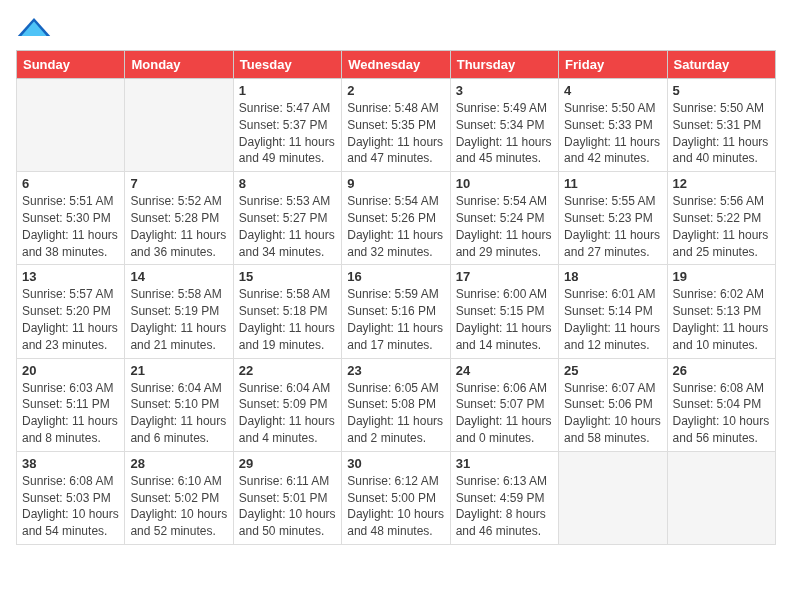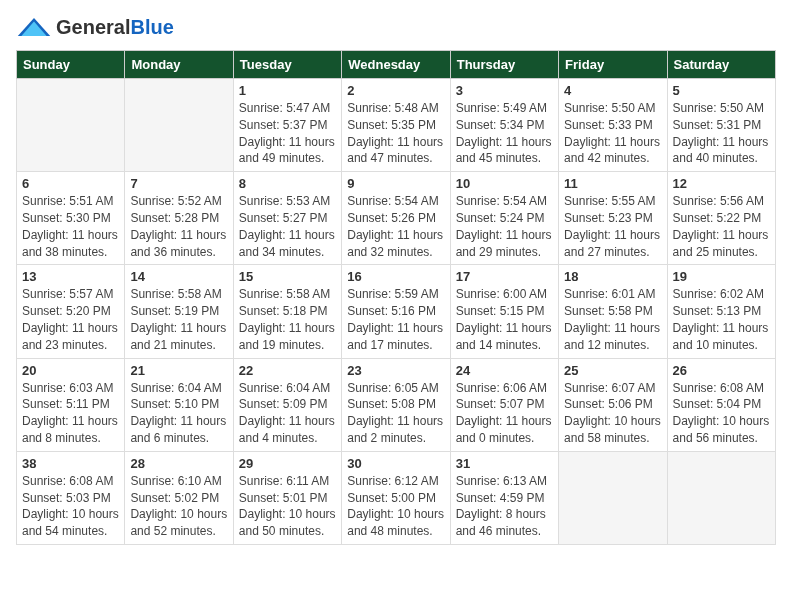--- a/index.html
+++ b/index.html
@@ -50,21 +50,21 @@
     .location {
       font-size: 16px;
       color: #555;
     }
     .calendar {
       width: 100%;
       border-collapse: collapse;
       table-layout: fixed;
     }
     .calendar th {
-      background-color: #14532d;
+      background-color: #ef4444;
       color: #fff;
       text-align: left;
       padding: 6px 6px;
       font-size: 13px;
       font-weight: bold;
       border: 1px solid #ccc;
       margin-top: 9px;
     }
     .calendar td {
       vertical-align: top;
@@ -93,25 +93,20 @@
 </head>
 <body>
 
 <div class="header">
   <div class="logo">
     <div class="logo-row">
       <svg class="logo-icon" viewBox="0 0 40 24" xmlns="http://www.w3.org/2000/svg">
         <polygon points="20,2 38,22 2,22" fill="#1565c0"></polygon>
         <polygon points="20,6 34,22 6,22" fill="#4fc3f7"></polygon>
       </svg>
-      <div>
-        <span class="logo-text">
-          <span class="general">General</span><span class="blue">Blue</span>
-        </span>
-      </div>
     </div>
   </div>
   <div class="title-block">
   </div>
 </div>
 
 <table class="calendar">
   <thead>
     <tr>
 
@@ -195,21 +190,21 @@
         <td>
           <div class="day-number">16</div>
           <div class="cell-content"><span>Sunrise: 5:59 AM</span><br><span>Sunset: 5:16 PM</span><br><span>Daylight: 11 hours and 17 minutes.</span></div>
         </td>
         <td>
           <div class="day-number">17</div>
           <div class="cell-content"><span>Sunrise: 6:00 AM</span><br><span>Sunset: 5:15 PM</span><br><span>Daylight: 11 hours and 14 minutes.</span></div>
         </td>
         <td>
           <div class="day-number">18</div>
-          <div class="cell-content"><span>Sunrise: 6:01 AM</span><br><span>Sunset: 5:58 PM</span><br><span>Daylight: 11 hours and 12 minutes.</span></div>
+          <div class="cell-content"><span>Sunrise: 6:01 AM</span><br><span>Sunset: 5:14 PM</span><br><span>Daylight: 11 hours and 12 minutes.</span></div>
         </td>
         <td>
           <div class="day-number">19</div>
           <div class="cell-content"><span>Sunrise: 6:02 AM</span><br><span>Sunset: 5:13 PM</span><br><span>Daylight: 11 hours and 10 minutes.</span></div>
         </td>
       </tr>
       <tr>
         <td>
           <div class="day-number">20</div>
           <div class="cell-content"><span>Sunrise: 6:03 AM</span><br><span>Sunset: 5:11 PM</span><br><span>Daylight: 11 hours and 8 minutes.</span></div>

